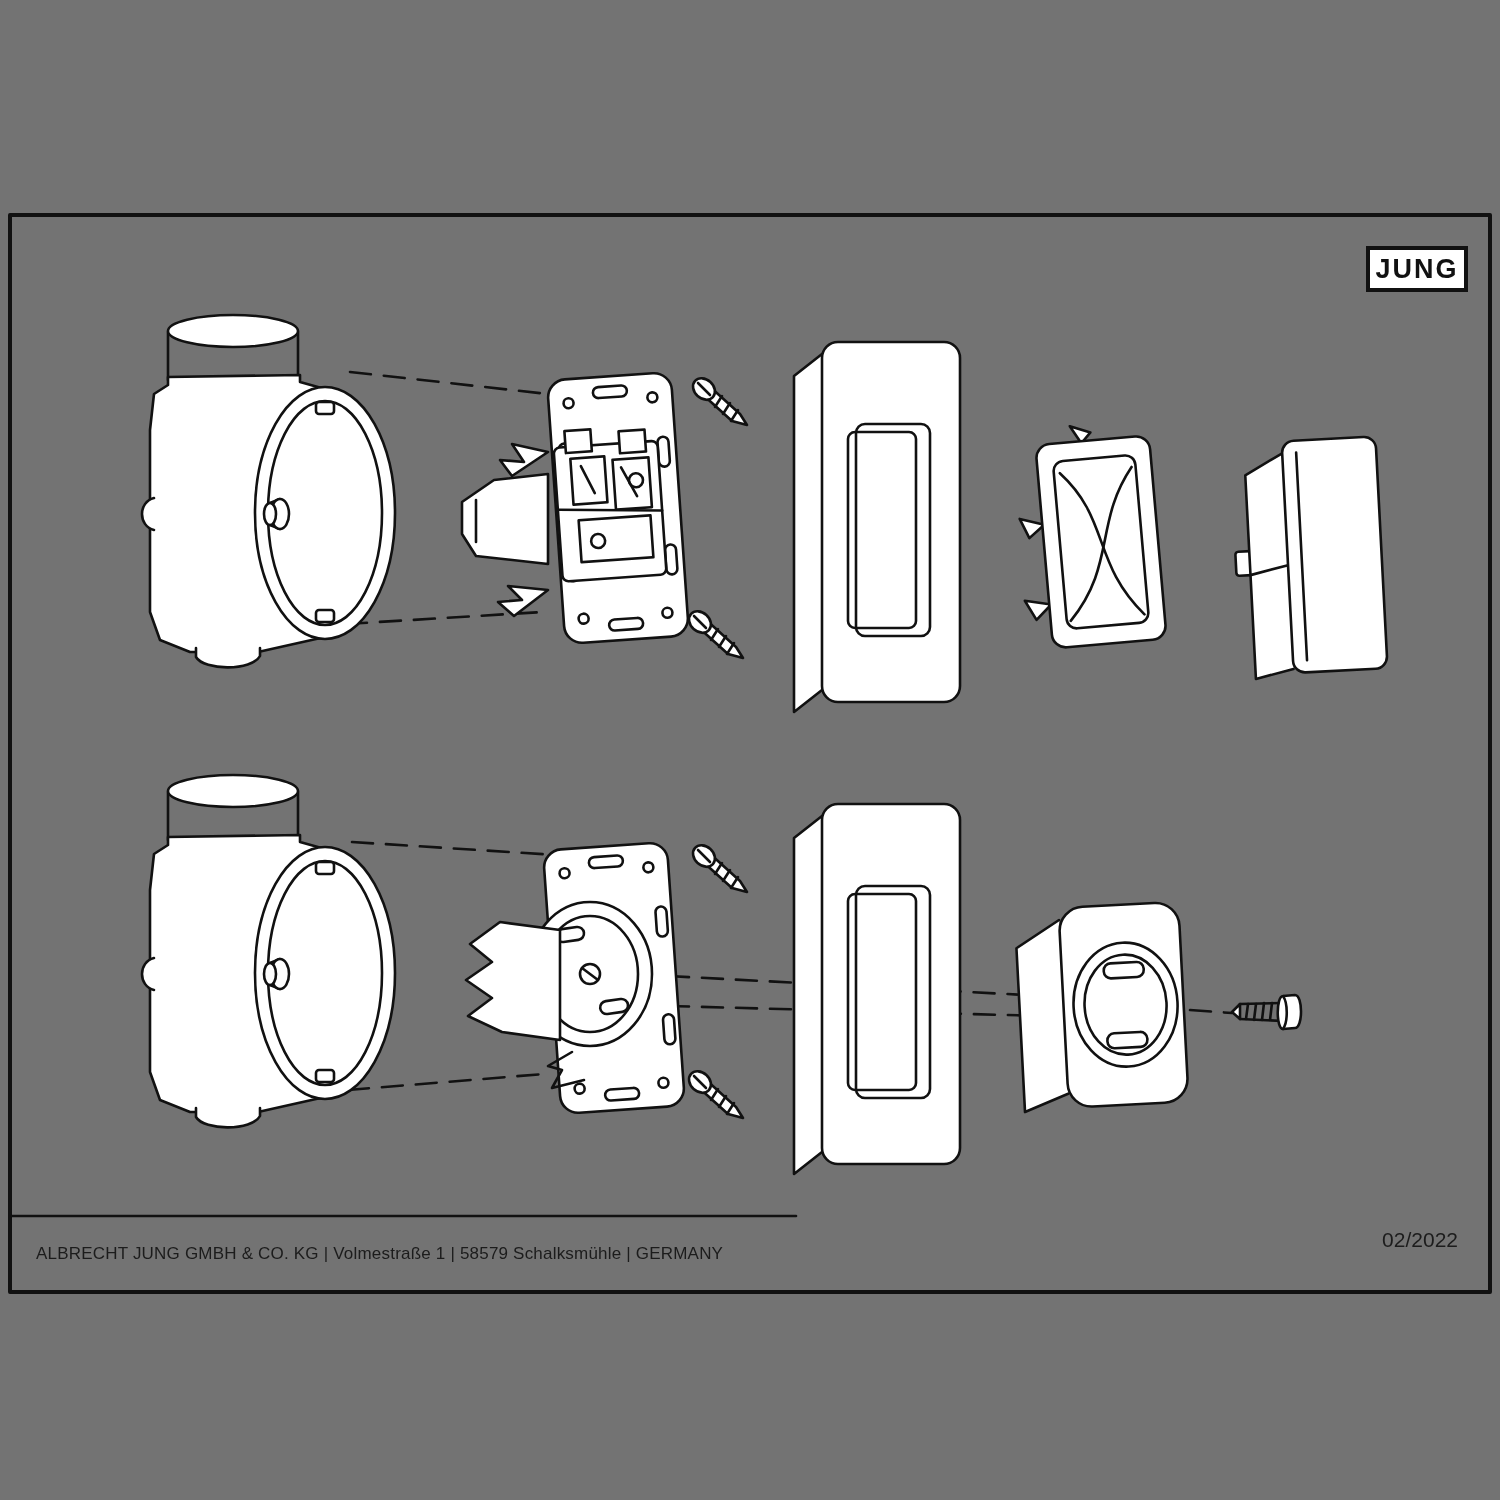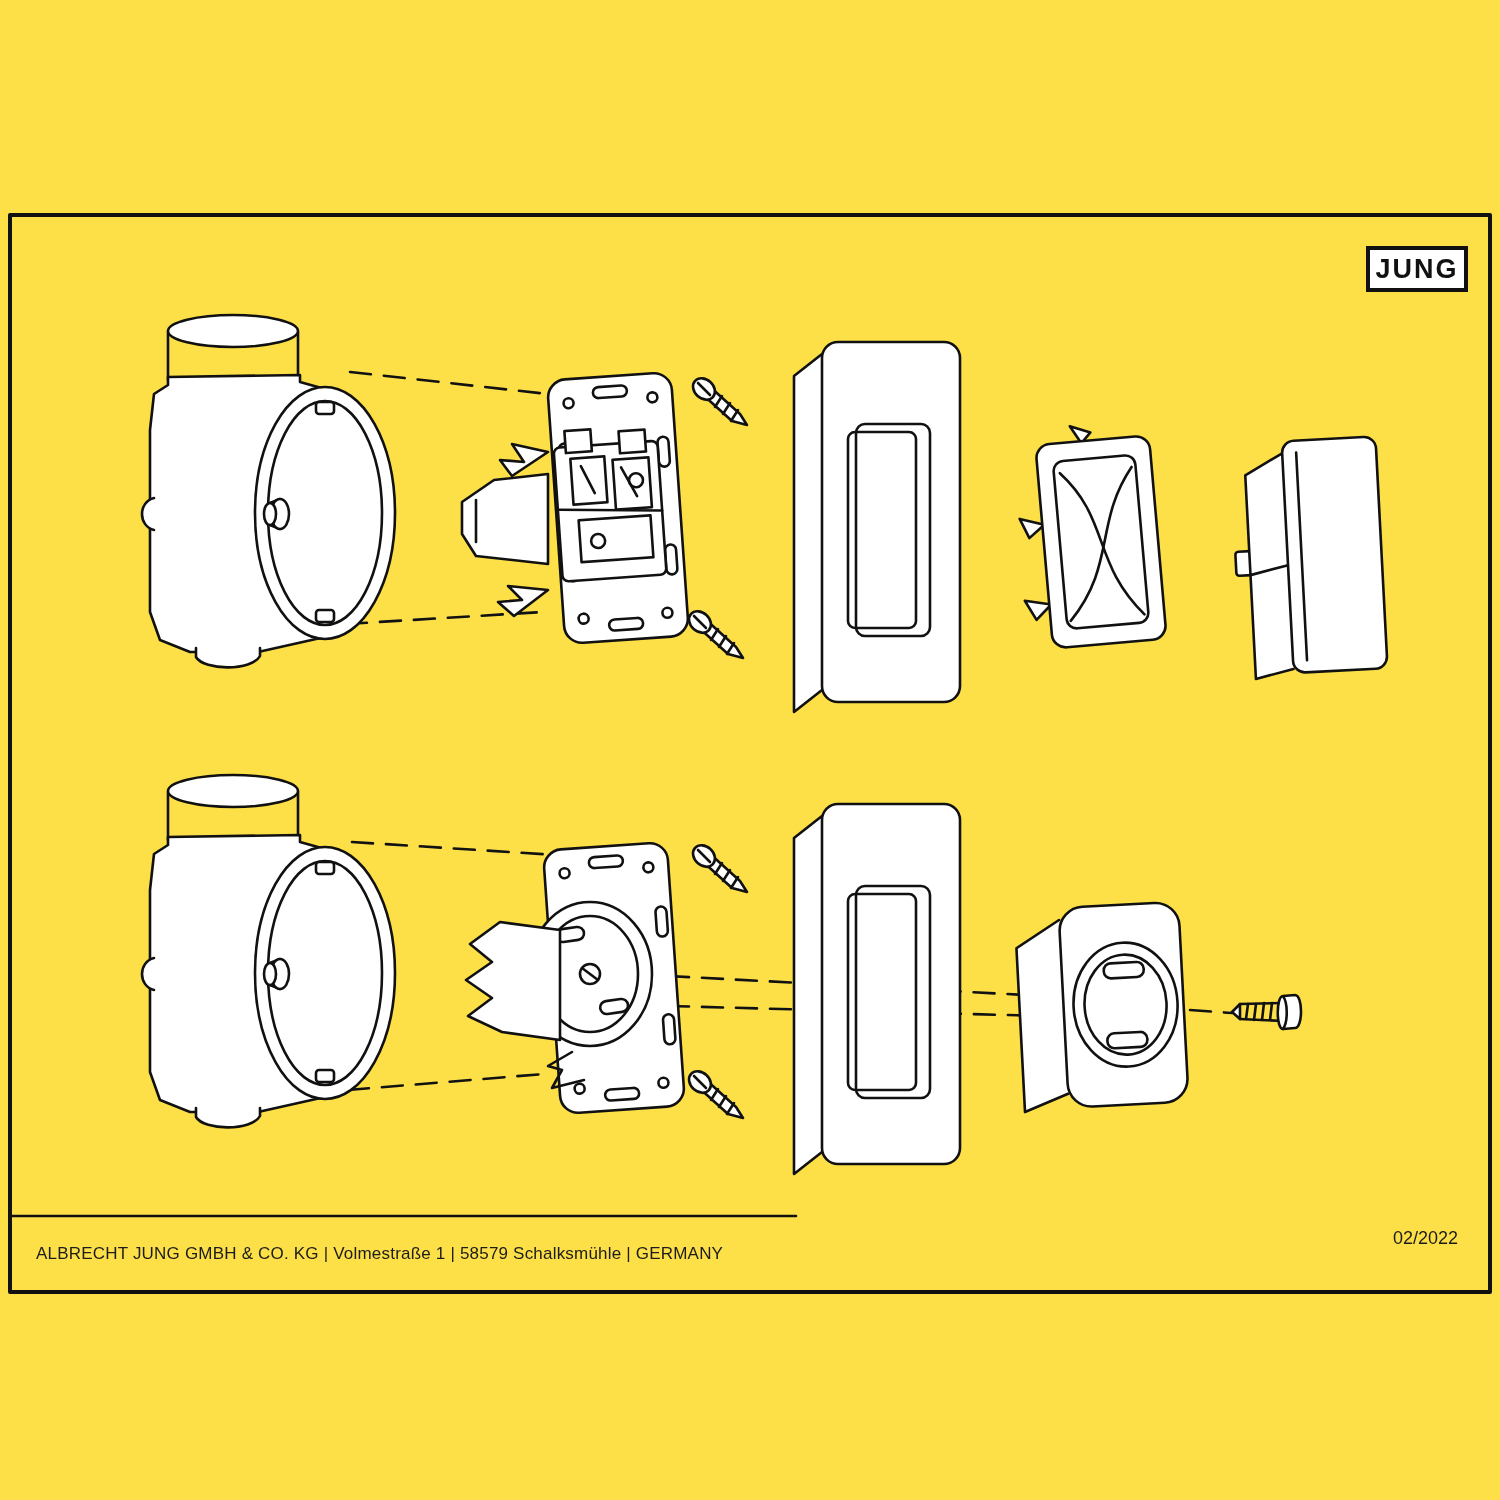--- a/index.html
+++ b/index.html
@@ -1,19 +1,19 @@
 <!DOCTYPE html>
 <html><head>
 <meta charset="utf-8">
 <style>
   html,body{margin:0;padding:0;background:#e9e9e9;}
   .page{
     position:relative;
     width:1500px;height:1500px;
-    background:#fde047;
+    background:#737373;
     font-family:"Liberation Sans", sans-serif;
     overflow:hidden;
   }
   .art{position:absolute;left:0;top:0;}
   .logo-box{
     position:absolute;
     left:1366px;top:246px;
     width:94px;height:38px;
     border:4px solid #111;
     display:flex;align-items:center;justify-content:center;
@@ -30,21 +30,21 @@
     position:absolute;
     left:36px;top:1228px;
     font-size:17px;
     color:#1c1c1c;
     letter-spacing:0.2px;
     margin-top:16px;
   }
   .footer-right{
     position:absolute;
     right:42px;top:1228px;
-    font-size:18px;
+    font-size:21px;
     color:#1c1c1c;
     text-align:center;
   }
 </style>
 </head>
 <body>
 
 <div class="page">
 
   <svg class="art" width="1500" height="1500" viewBox="0 0 1500 1500" xmlns="http://www.w3.org/2000/svg">

